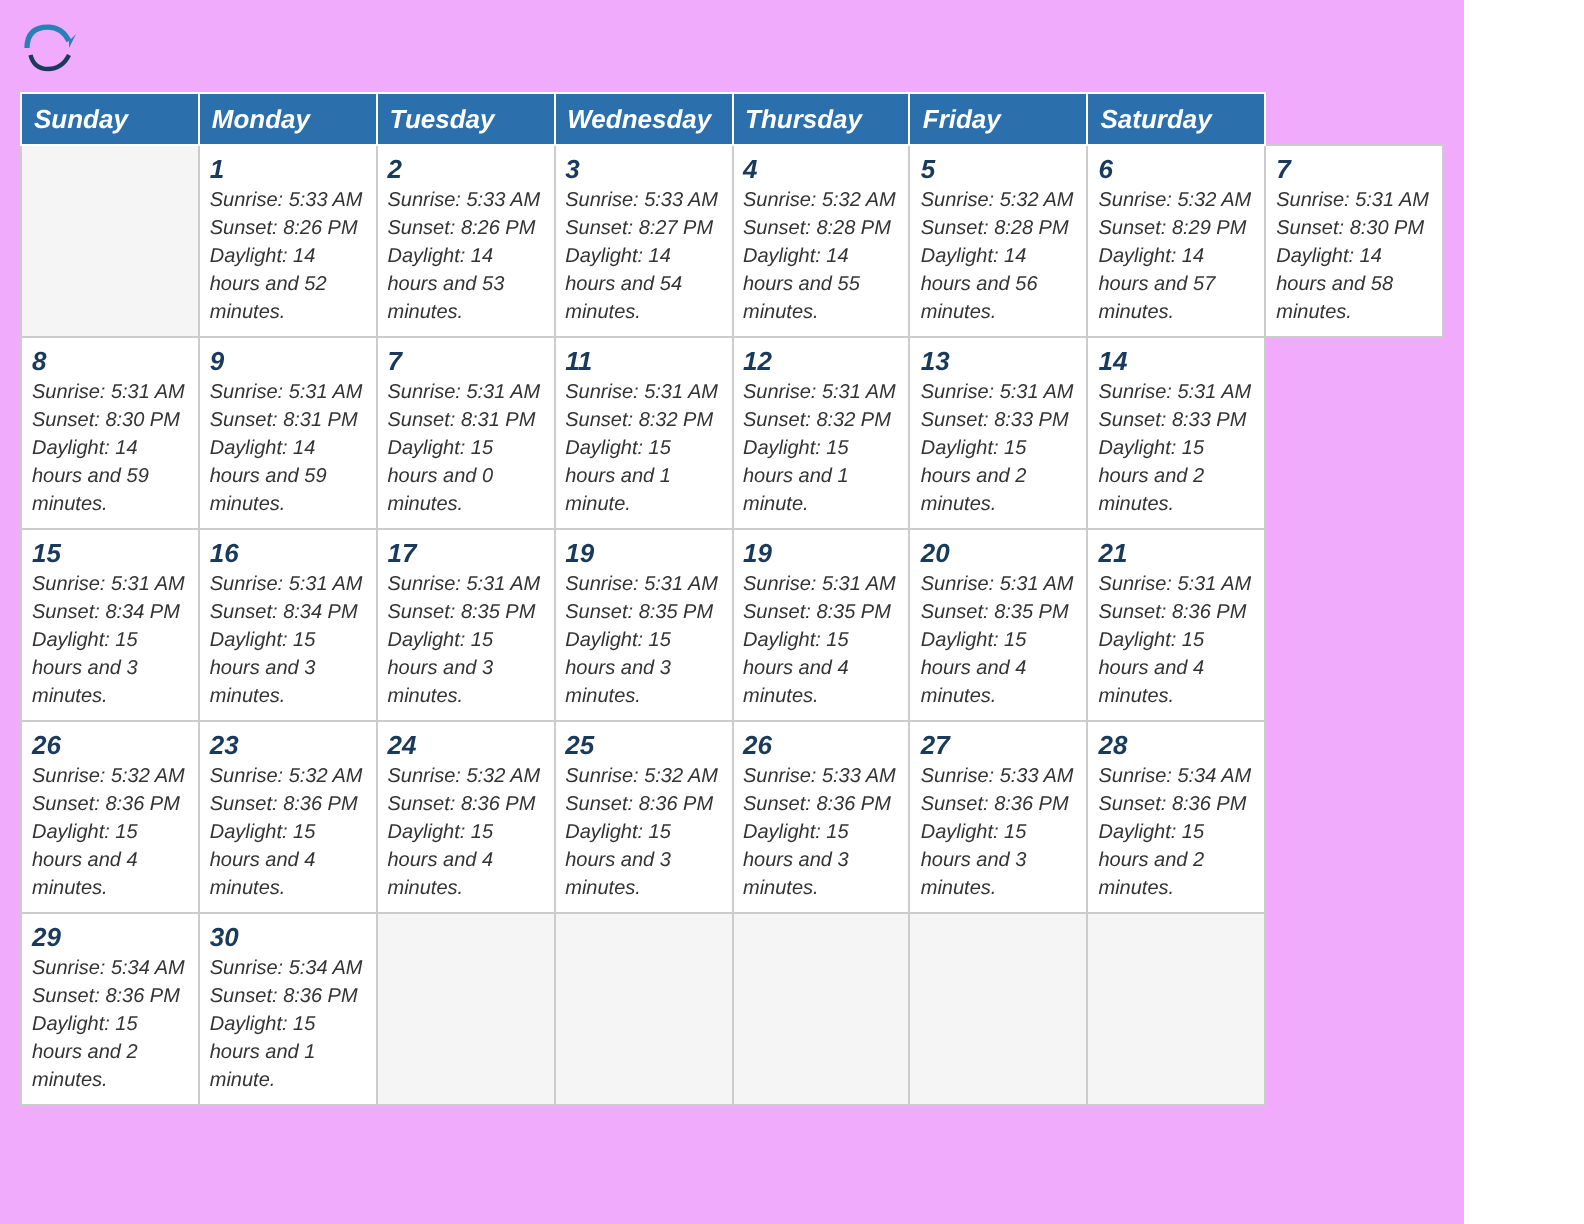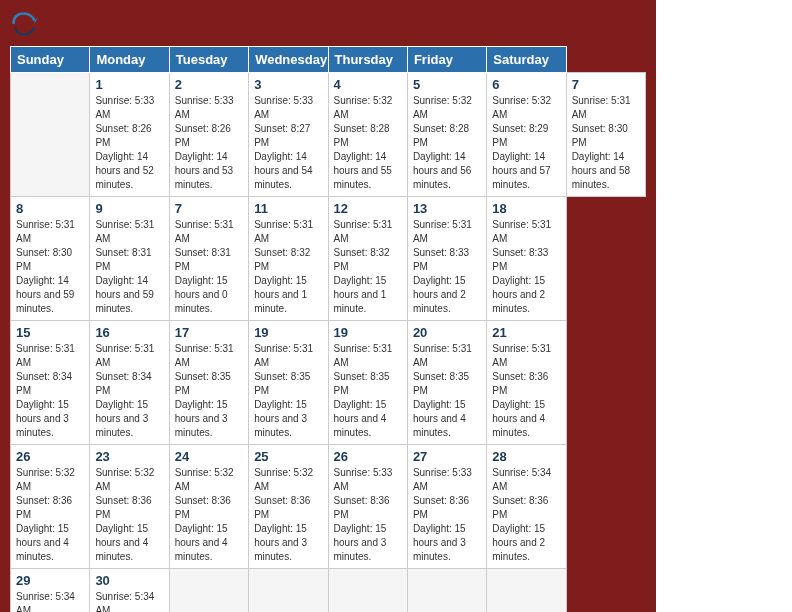--- a/index.html
+++ b/index.html
@@ -4,24 +4,25 @@
   <style>
     * { margin: 0; padding: 0; box-sizing: border-box; }
     body {
       font-family: Arial, sans-serif;
       background: #fff;
       width: 792px;
       height: 612px;
       overflow: hidden;
     }
     .page {
-      width: 656px;
+      width: 732px;
       height: 612px;
-      background: #7f1d1d;
+      background: #f0abfc;
       padding: 10px;
+      font-style: italic;
     }
     .header {
       display: flex;
       justify-content: space-between;
       align-items: flex-start;
       margin-bottom: 8px;
     }
     .logo {
       display: flex;
       align-items: center;
@@ -177,21 +178,21 @@
           </td>
           <td>
             <span class="day-num">12</span>
 <div class="day-info">Sunrise: 5:31 AM<br>Sunset: 8:32 PM<br>Daylight: 15 hours and 1 minute.</div>
           </td>
           <td>
             <span class="day-num">13</span>
 <div class="day-info">Sunrise: 5:31 AM<br>Sunset: 8:33 PM<br>Daylight: 15 hours and 2 minutes.</div>
           </td>
           <td>
-            <span class="day-num">18</span>
+            <span class="day-num">14</span>
 <div class="day-info">Sunrise: 5:31 AM<br>Sunset: 8:33 PM<br>Daylight: 15 hours and 2 minutes.</div>
           </td>
         </tr>
         <tr>
           <td>
             <span class="day-num">15</span>
 <div class="day-info">Sunrise: 5:31 AM<br>Sunset: 8:34 PM<br>Daylight: 15 hours and 3 minutes.</div>
           </td>
           <td>
             <span class="day-num">16</span>

